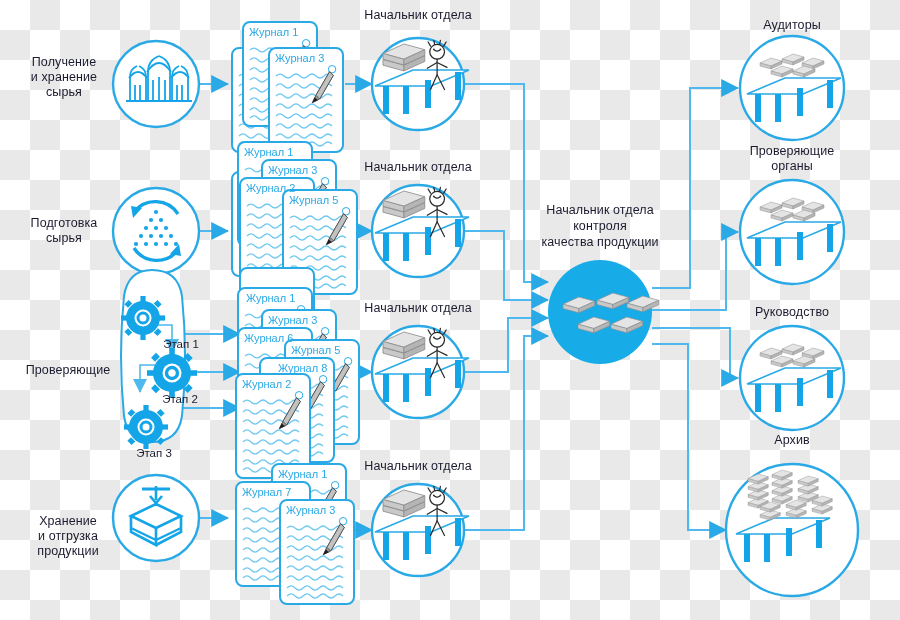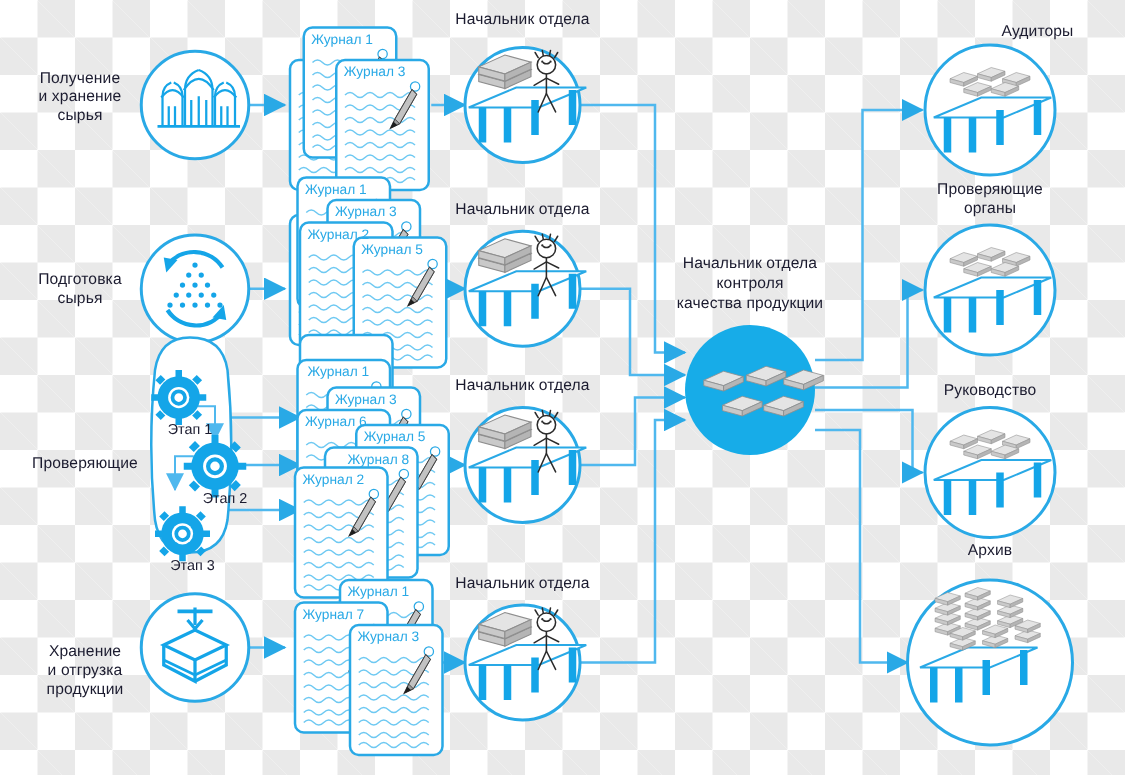--- a/index.html
+++ b/index.html
@@ -542,21 +542,21 @@
 <div class="lbl" style="left:18px;top:55px;width:92px;">Получение
 и хранение
 сырья</div>
 <div class="lbl" style="left:18px;top:216px;width:92px;">Подготовка
 сырья</div>
 <div class="lbl" style="left:18px;top:363px;width:100px;">Проверяющие</div>
 <div class="lbl" style="left:18px;top:490px;width:100px;margin-top:24px;">Хранение
 и отгрузка
 продукции</div>
 
-<div class="stagelbl" style="left:122px;top:338px;width:60px;">Этап 1</div>
+<div class="stagelbl" style="left:122px;top:338px;width:60px;padding-left:29px;">Этап 1</div>
 <div class="stagelbl" style="left:150px;top:393px;width:60px;">Этап 2</div>
 <div class="stagelbl" style="left:124px;top:447px;width:60px;">Этап 3</div>
 
 <div class="journal-num" style="left:249px;top:26px;">Журнал 1</div>
 <div class="journal-num" style="left:275px;top:52px;">Журнал 3</div>
 
 <div class="journal-num" style="left:244px;top:146px;">Журнал 1</div>
 <div class="journal-num" style="left:268px;top:164px;">Журнал 3</div>
 <div class="journal-num" style="left:246px;top:182px;">Журнал 2</div>
 <div class="journal-num" style="left:289px;top:194px;">Журнал 5</div>
@@ -574,17 +574,17 @@
 
 <div class="lbl" style="left:348px;top:8px;width:140px;">Начальник отдела</div>
 <div class="lbl" style="left:348px;top:160px;width:140px;">Начальник отдела</div>
 <div class="lbl" style="left:348px;top:301px;width:140px;">Начальник отдела</div>
 <div class="lbl" style="left:348px;top:459px;width:140px;">Начальник отдела</div>
 
 <div class="lbl lbl-hub" style="left:518px;top:202px;width:164px;">Начальник отдела
 контроля
 качества продукции</div>
 
-<div class="lbl" style="left:760px;top:18px;width:140px;">Аудиторы</div>
+<div class="lbl" style="left:722px;top:18px;width:140px;">Аудиторы</div>
 <div class="lbl" style="left:722px;top:144px;width:140px;">Проверяющие
 органы</div>
 <div class="lbl" style="left:722px;top:305px;width:140px;">Руководство</div>
 <div class="lbl" style="left:722px;top:433px;width:140px;">Архив</div>
 
 </body></html>

